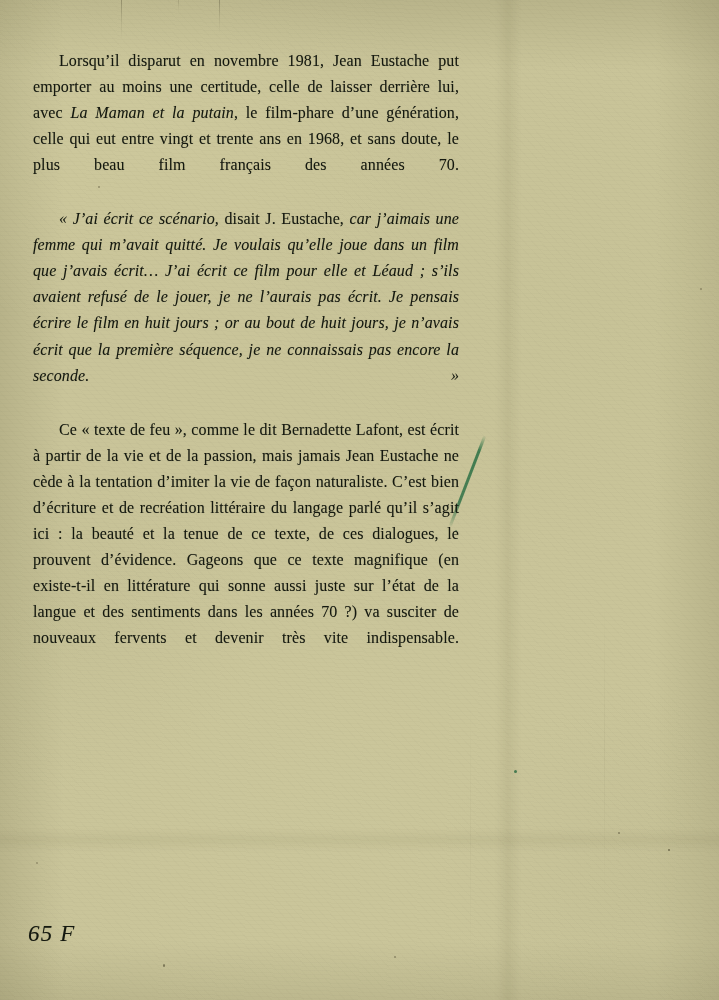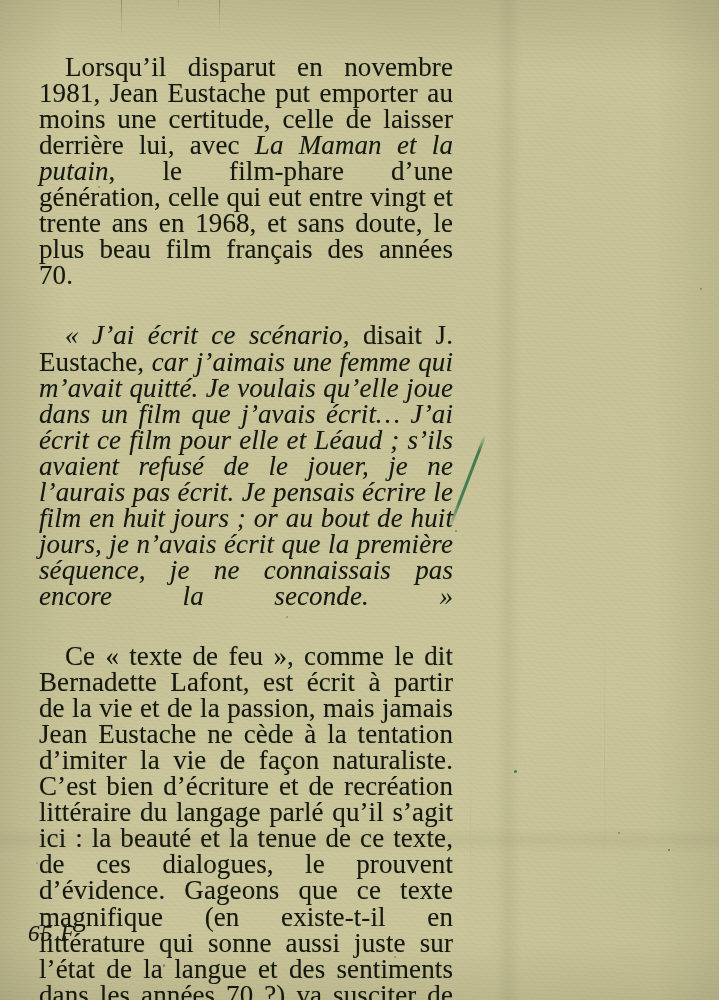--- a/index.html
+++ b/index.html
@@ -97,22 +97,22 @@
   
   .textblock {
     position: absolute;
     left: 31px;
     top: 46px;
     width: 430px;
     color: #14180f;
   }
 
   p {
-    margin: 8px;
-    font-size: 27px;
+    margin: 2px;
+    font-size: 16px;
     line-height: 26.05px;
     text-align: justify;
     text-indent: 26px;
     letter-spacing: 0.1px;
     word-spacing: 0.2px;
     text-rendering: optimizeLegibility;
   }
 
   p.quote {
     font-style: italic;

